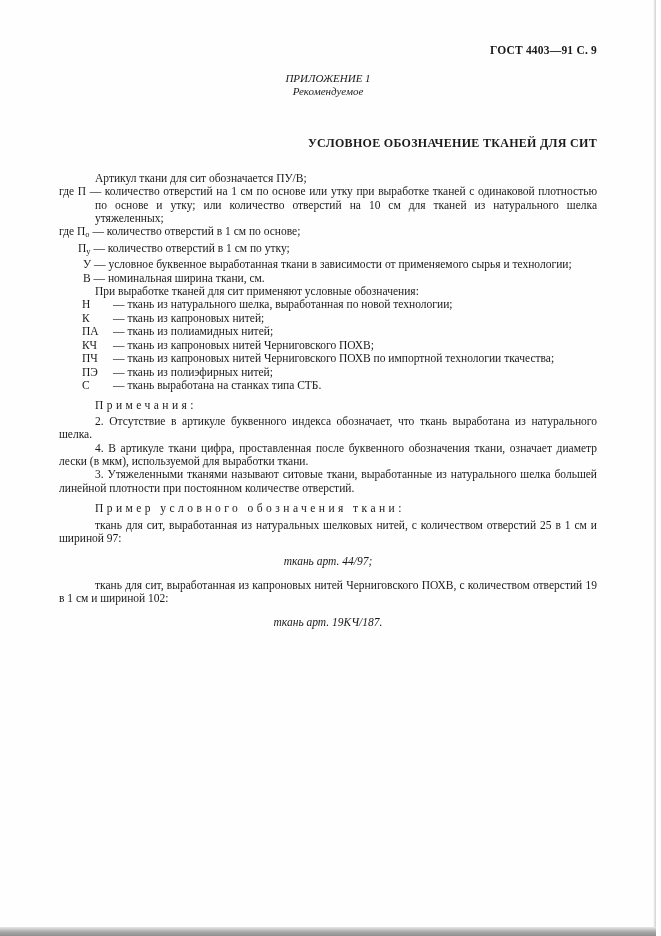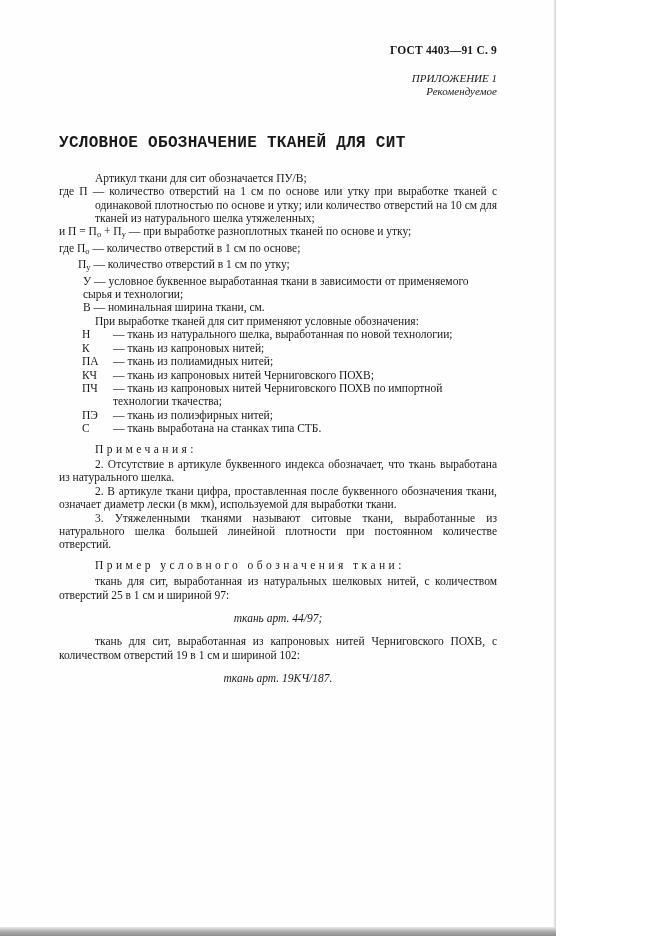--- a/index.html
+++ b/index.html
@@ -1,49 +1,48 @@
 <!DOCTYPE html>
 <html><head>
 <meta charset="utf-8">
 <style>
   html, body { margin: 0; padding: 0; background: #ffffff; }
   .page {
     position: relative;
-    width: 556px;
+    width: 656px;
     height: 936px;
     box-sizing: border-box;
     background: #fefefe;
     color: #1a1a1a;
     font-family: "Liberation Serif", "DejaVu Serif", serif;
     font-size: 11.5px;
     line-height: 13.4px;
     padding: 44px 59px 0 59px;
     overflow: hidden;
   }
   .doc-ref {
     text-align: right;
     font-weight: bold;
     font-size: 11.5px;
     letter-spacing: .2px;
   }
   .annex {
     margin-top: 15px;
-    text-align: right;
+    text-align: center;
     font-style: italic;
     font-size: 11px;
     line-height: 12.5px;
   }
   .title {
     margin-top: 40px;
     margin-bottom: 21px;
-    text-align: left;
+    text-align: right;
     font-weight: bold;
-    font-size: 16px;
+    font-size: 12px;
     letter-spacing: .3px;
-    font-family: Liberation Mono, monospace;
   }
   .body-text p { margin: 0; }
   .indent { text-indent: 36px; }
   .just { text-align: justify; }
   .hang-rev {                 
     padding-left: 36px;
     text-indent: -36px;
   }
   .ind19 { padding-left: 19px; font-family: Liberation Serif, serif; }
   .ind24 { padding-left: 24px; }
@@ -82,21 +81,20 @@
   </div>
 
   <div class="title">УСЛОВНОЕ ОБОЗНАЧЕНИЕ ТКАНЕЙ ДЛЯ СИТ</div>
 
   <div class="body-text">
 
     <p class="indent">Артикул ткани для сит обозначается ПУ/В;</p>
 
     <p class="hang-rev just">где П — количество отверстий на 1 см по основе или утку при выработке тканей с одинаковой плотностью по основе и утку; или количество отверстий на 10 см для тканей из натурального шелка утяжеленных;</p>
 
-    <p><span>и П = П</span><span class="sub">о</span><span> + П</span><span class="sub">у</span><span> — при выработке разноплотных тканей по основе и утку;</span></p>
 
     <p><span>где П</span><span class="sub">о</span><span> — количество отверстий в 1 см по основе;</span></p>
 
     <p class="ind19"><span>П</span><span class="sub">у</span><span> — количество отверстий в 1 см по утку;</span></p>
 
     <p class="ind24">У — условное буквенное выработанная ткани в зависимости от применяемого сырья и технологии;</p>
     <p class="ind24">В — номинальная ширина ткани, см.</p>
 
     <p class="indent">При выработке тканей для сит применяют условные обозначения:</p>
 
@@ -127,21 +125,21 @@
       </div>
       <div class="def-row">
         <span class="def-term">С</span>
         <span class="def-text">— ткань выработана на станках типа СТБ.</span>
       </div>
     </div>
 
     <p class="spaced indent notes-head">Примечания:</p>
 
     <p class="indent just">2. Отсутствие в артикуле буквенного индекса обозначает, что ткань выработана из натурального шелка.</p>
-    <p class="indent just">2. В артикуле ткани цифра, проставленная после буквенного обозначения ткани, означает диаметр лески (в мкм), используемой для выработки ткани.</p>
+    <p class="indent just">4. В артикуле ткани цифра, проставленная после буквенного обозначения ткани, означает диаметр лески (в мкм), используемой для выработки ткани.</p>
     <p class="indent just">3. Утяжеленными тканями называют ситовые ткани, выработанные из натурального шелка большей линейной плотности при постоянном количестве отверстий.</p>
 
     <p class="spaced indent example-head">Пример условного обозначения ткани:</p>
 
     <p class="indent just">ткань для сит, выработанная из натуральных шелковых нитей, с количеством отверстий 25 в 1 см и шириной 97:</p>
     <p class="centered-it">ткань арт. 44/97;</p>
 
     <p class="indent just">ткань для сит, выработанная из капроновых нитей Черниговского ПОХВ, с количеством отверстий 19 в 1 см и шириной 102:</p>
     <p class="centered-it">ткань арт. 19КЧ/187.</p>
 

